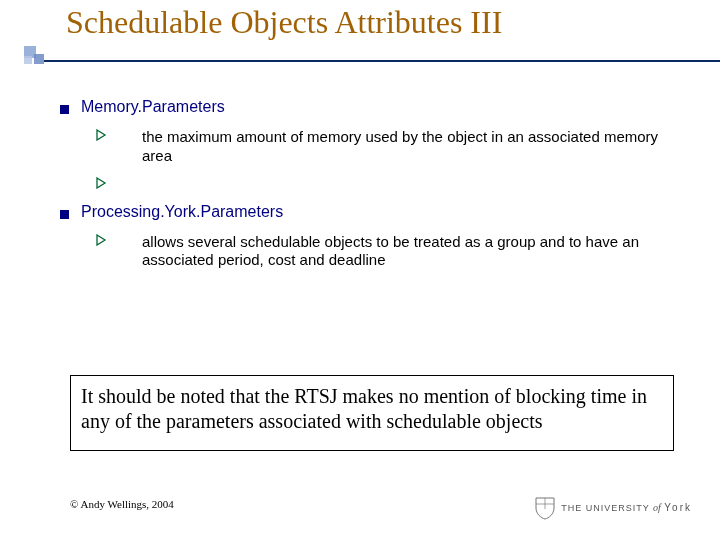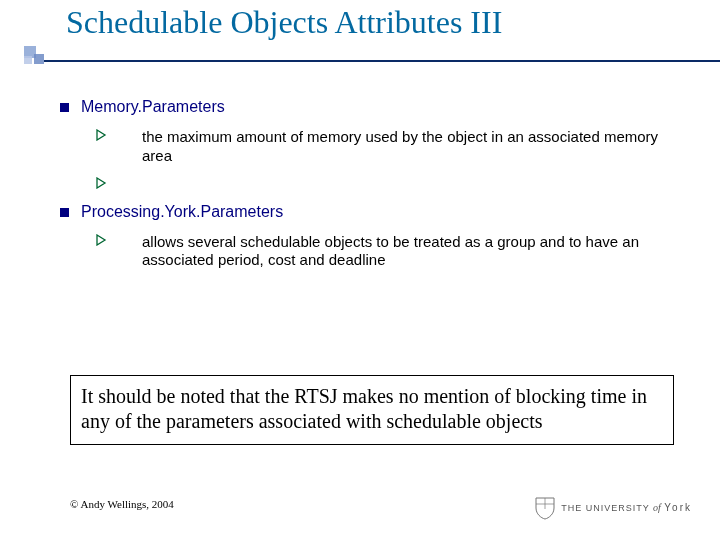--- a/index.html
+++ b/index.html
@@ -32,34 +32,34 @@
   .decor .line {
     position: absolute; left: 44px; right: 0; top: 14px; height: 2px;
     background: #0a2a66;
   }
   h1.title {
     position: absolute;
     top: 4px;
     left: 66px;
     font-size: 32px;
     font-weight: normal;
-    color: #0369a1;
+    color: #a16207;
     white-space: nowrap;
   }
   .content {
     position: absolute;
     top: 98px;
     left: 60px;
     right: 34px;
     font-family: Arial, Helvetica, sans-serif;
     color: #000;
   }
   .section-heading {
     display: flex;
-    align-items: flex-start;
+    align-items: center;
     margin-bottom: 12px;
     color: #000080;
     font-size: 16px;
   }
   .section-heading .square-bullet {
     width: 9px; height: 9px; background: #000080;
     margin-top: 5px; margin-right: 12px; flex: 0 0 auto;
   }
   .sub-list {
     margin-left: 36px;
@@ -80,21 +80,21 @@
     margin-right: 8px;
     margin-top: 1px;
   }
   .sub-item .arrow-bullet svg { display: block; }
   .note-box {
     position: absolute;
     top: 375px;
     left: 70px;
     right: 46px;
     border: 1px solid #000;
-    padding: 8px 10px 10px 10px;
+    padding: 8px 10px 16px 10px;
     font-family: "Times New Roman", Times, serif;
     font-size: 20px;
     line-height: 1.25;
     color: #000;
   }
   .copyright {
     position: absolute;
     left: 70px;
     bottom: 30px;
     font-family: "Times New Roman", Times, serif;

